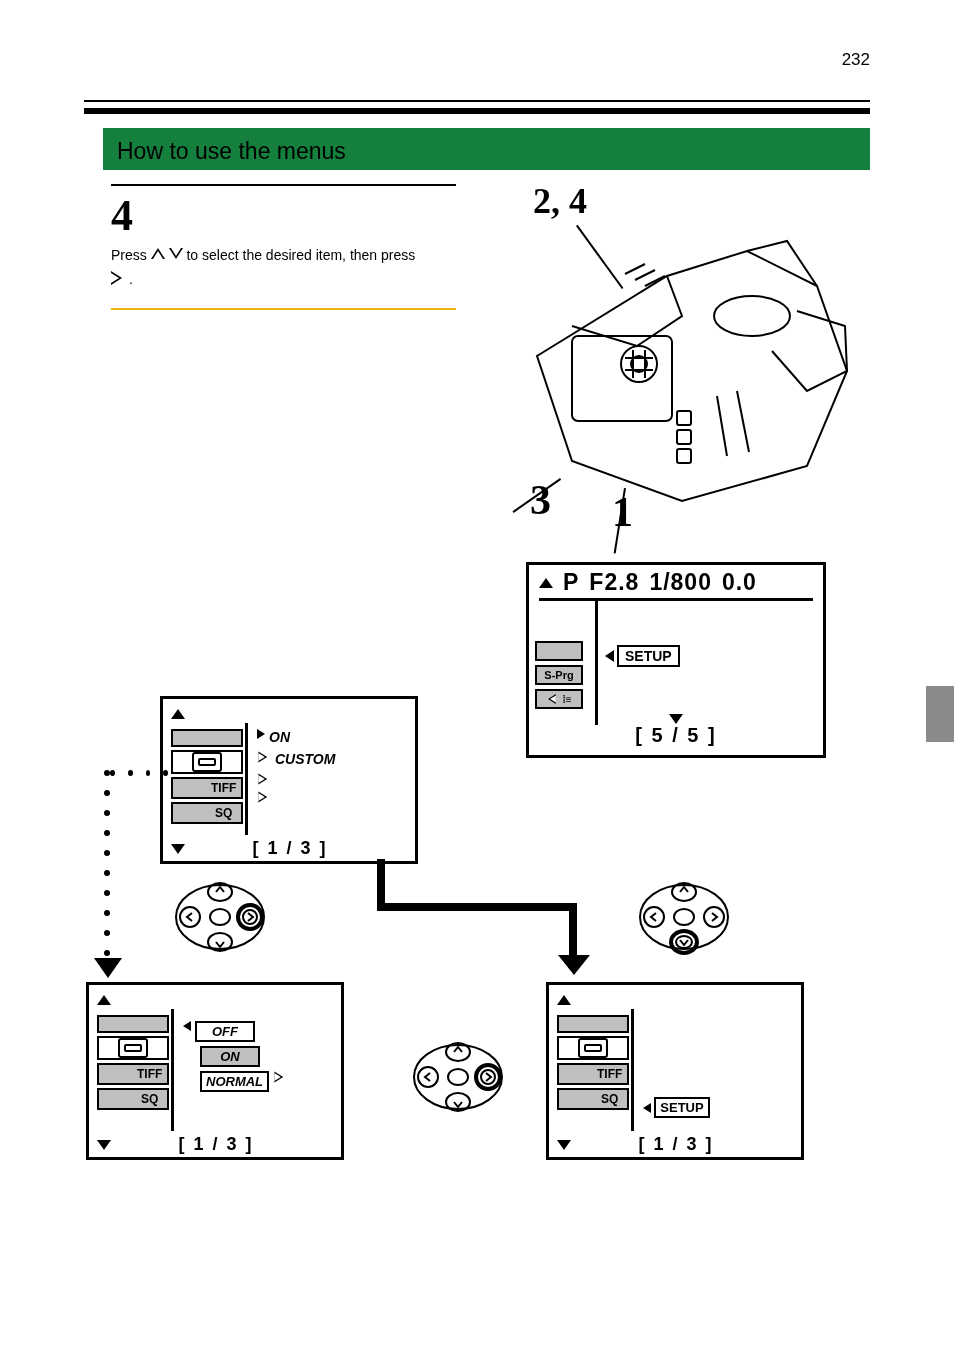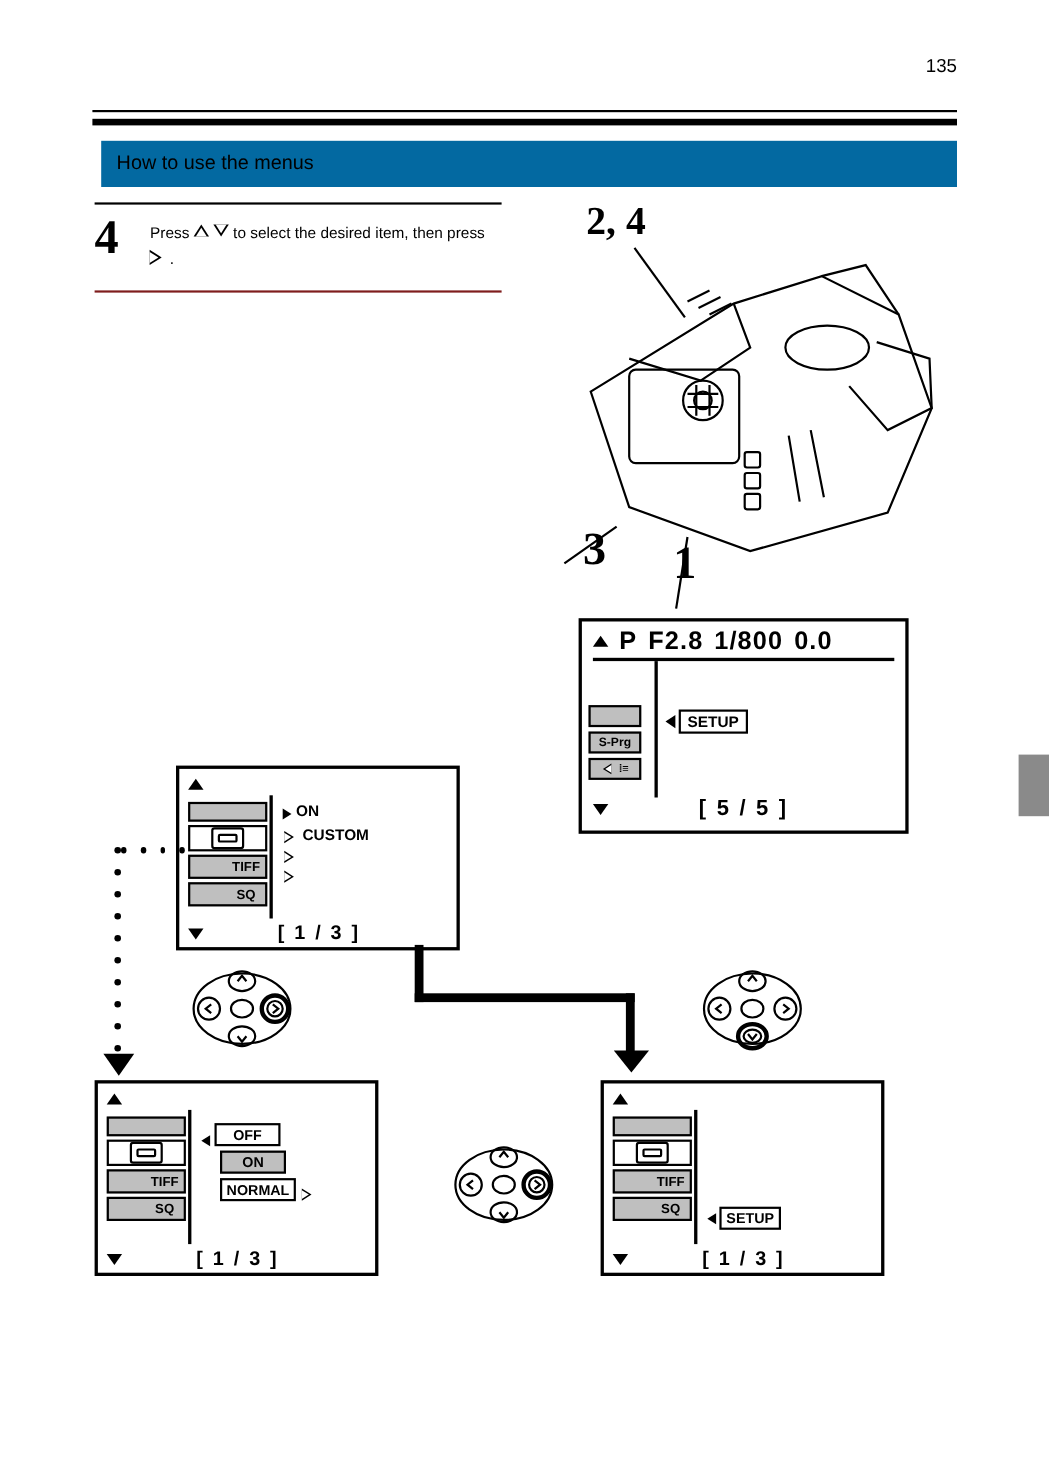--- a/index.html
+++ b/index.html
@@ -35,25 +35,25 @@
     position: absolute;
     top: 108px;
     left: 84px;
     right: 84px;
     height: 6px;
     background: #000;
   }
   .section-header {
     position: absolute;
     top: 128px;
-    left: 92px;
+    left: 103px;
     right: 84px;
     height: 42px;
-    background: #0369a1;
-    font-size: 18px;
+    background: #15803d;
+    font-size: 23px;
     padding: 10px 14px;
   }
   .side-tab {
     position: absolute;
     right: 0;
     top: 686px;
     width: 28px;
     height: 56px;
     background: #8a8a8a;
   }
@@ -61,21 +61,21 @@
     position: absolute;
     left: 86px;
     top: 184px;
     width: 370px;
   }
   .step {
     border-top: 2px solid #000;
     padding: 8px 0 16px 0;
     position: relative;
   }
-  .step:last-child { border-bottom: 2px solid #7f1d1d; }
+  .step:last-child { border-bottom: 2px solid #eab308; margin-left: 25px; }
   .step-num {
     font-family: "Times New Roman", serif;
     font-weight: 900;
     font-size: 44px;
     line-height: 1;
     display: inline-block;
     vertical-align: top;
     width: 46px;
   }
   .step-body {
@@ -156,40 +156,40 @@
   .screen-body { position: relative; height: 150px; }
   .vert-rule { position:absolute; left: 66px; top: 0; bottom: 26px; width: 3px; background:#000;}
   .chip {
     border: 2px solid #000; background: #bfbfbf; font-weight: 900; font-size: 12px;
     padding: 2px 5px; display: inline-block; text-align: center;
   }
   .chip.white { background:#fff; }
   .chip.w40 { min-width: 48px; padding-left: 38px; }
   .screen-bottom {
     position: absolute; bottom: 4px; left: 10px; right: 10px; display:flex; justify-content: space-between; align-items:center;
-    font-weight:900; font-size: 20px; letter-spacing: 2px;
+    font-weight:900; font-size: 20px; letter-spacing: 2px; flex-direction: column;
   }
 
   .menu-panel {
     position: absolute; border: 3px solid #000; background:#fff;
   }
   .panel-b { left: 160px; top: 696px; width: 258px; height: 168px; }
   .panel-c { left: 86px;  top: 982px; width: 258px; height: 178px; }
   .panel-d { left: 546px; top: 982px; width: 258px; height: 178px; }
 
   .panel-top { padding: 6px 8px 0 8px; }
   .panel-col-left { position:absolute; left: 8px; top: 30px; display:flex; flex-direction:column; gap:3px;}
   .panel-col-right { position:absolute; left: 94px; top: 30px; display:flex; flex-direction:column; gap:6px;}
   .panel-rule-v { position:absolute; left: 82px; top: 24px; bottom: 26px; width: 3px; background:#000;}
   .panel-bottom {
     position:absolute; bottom: 2px; left: 8px; right: 8px;
     display:flex; justify-content:space-between; align-items:center; font-weight:900; font-size:18px; letter-spacing:2px;
   }
 
-  .panel-row { display:flex; align-items:flex-end; gap:4px; }
+  .panel-row { display:flex; align-items:flex-start; gap:4px;font-style:italic; }
   .rec-icon {
     width: 30px; height: 20px; border:2px solid #000; border-radius:3px; background:#fff; position:relative;
   }
   .rec-icon::before{content:"";position:absolute;left:4px;right:4px;top:4px;bottom:4px;border:2px solid #000;border-radius:2px;}
 
   .dpad {
     position:absolute; width: 96px; height: 78px;
   }
   .dpad svg { width:100%; height:100%; }
   .dpad1 { left: 172px; top: 878px; }
@@ -228,21 +228,21 @@
     border:2px solid #000; background:#bfbfbf; font-weight:900; font-size:13px; padding:1px 4px; min-width:60px; text-align:center;
   }
   .chip-white {
     border:2px solid #000; background:#fff; font-weight:900; font-size:13px; padding:1px 4px; min-width:60px; text-align:center;
   }
 </style>
 </head>
 <body>
 
 <div class="page">
-  <div class="page-number">135</div>
+  <div class="page-number">232</div>
   <div class="header-rule-thin"></div>
   <div class="header-rule-thick"></div>
   <div class="section-header">How to use the menus</div>
 
   <div class="side-tab"></div>
 
   <div class="steps">
     <div class="step">
       <span class="step-num">4</span>
       <span class="step-body">

